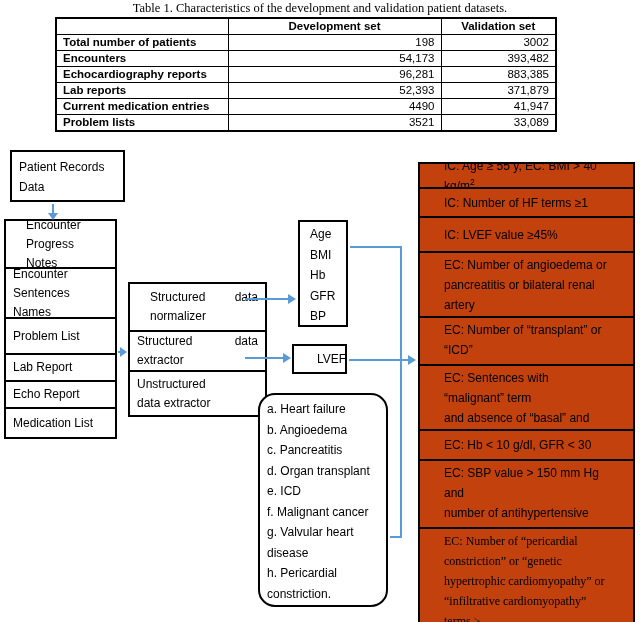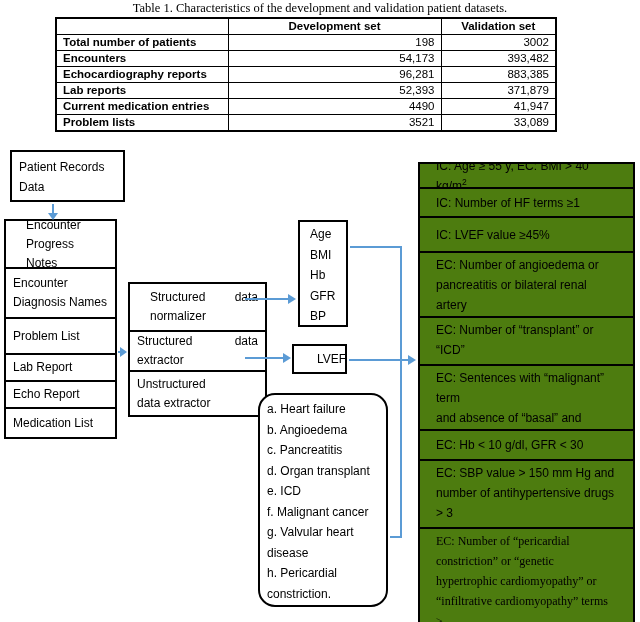--- a/index.html
+++ b/index.html
@@ -21,22 +21,22 @@
   .stack .cell{box-sizing:border-box;border-top:2px solid #000;padding:0 7px;
         display:flex;flex-direction:column;justify-content:center;}
   .stack .cell:first-child{border-top:none;margin-left:13px;}
   .jline{text-align:justify;text-align-last:justify;}
   .agebox div{padding-left:10px;line-height:20.5px;}
   .lvefbox{display:flex;align-items:center;padding-left:23px;}
   .termsbox{padding:4px 7px;line-height:20.5px;overflow:hidden;}
   
   .critcol{position:absolute;left:418px;top:162px;width:217px;}
   .crit{box-sizing:border-box;border:2px solid #000;margin-top:-2px;width:217px;
-        padding:2px 16px;font-size:12px;line-height:20px;white-space:pre-line;
-        display:flex;flex-direction:column;justify-content:flex-start;background:#4d7c0f;overflow:hidden;}
+        padding:2px 24px;font-size:12px;line-height:20px;white-space:pre-line;
+        display:flex;flex-direction:column;justify-content:flex-start;background:#c2410c;overflow:hidden;}
   .crit:first-child{margin-top:0;}
   .crit.vc{justify-content:center;}
   sup{font-size:8.5px;line-height:0;}
   svg.overlay{position:absolute;left:0;top:0;pointer-events:none;}
 </style>
 </head>
 <body>
 
 <div class="page">
 
@@ -84,21 +84,21 @@
       <td class="num">3521</td>
       <td class="num">33,089</td>
     </tr>
   </tbody>
     </table>
 
   <div class="fbox" style="left:10px;top:150px;width:115px;height:52px;padding:5px 7px;line-height:20px;">Patient Records Data</div>
 
   <div class="fbox stack" style="left:4px;top:219px;width:113px;">
     <div class="cell" style="height:46px;">Encounter Progress Notes</div>
-    <div class="cell" style="height:50px;">Encounter Diagnosis Names</div>
+    <div class="cell" style="height:50px;">Encounter Sentences Names</div>
     <div class="cell" style="height:36px;">Problem List</div>
     <div class="cell" style="height:27px;">Lab Report</div>
     <div class="cell" style="height:27px;">Echo Report</div>
     <div class="cell" style="height:30px;">Medication List</div>
   </div>
 
   <div class="fbox stack" style="left:128px;top:282px;width:139px;">
     <div class="cell" style="height:46px;">
       <div class="jline">Structured data</div>
       <div>normalizer</div>

